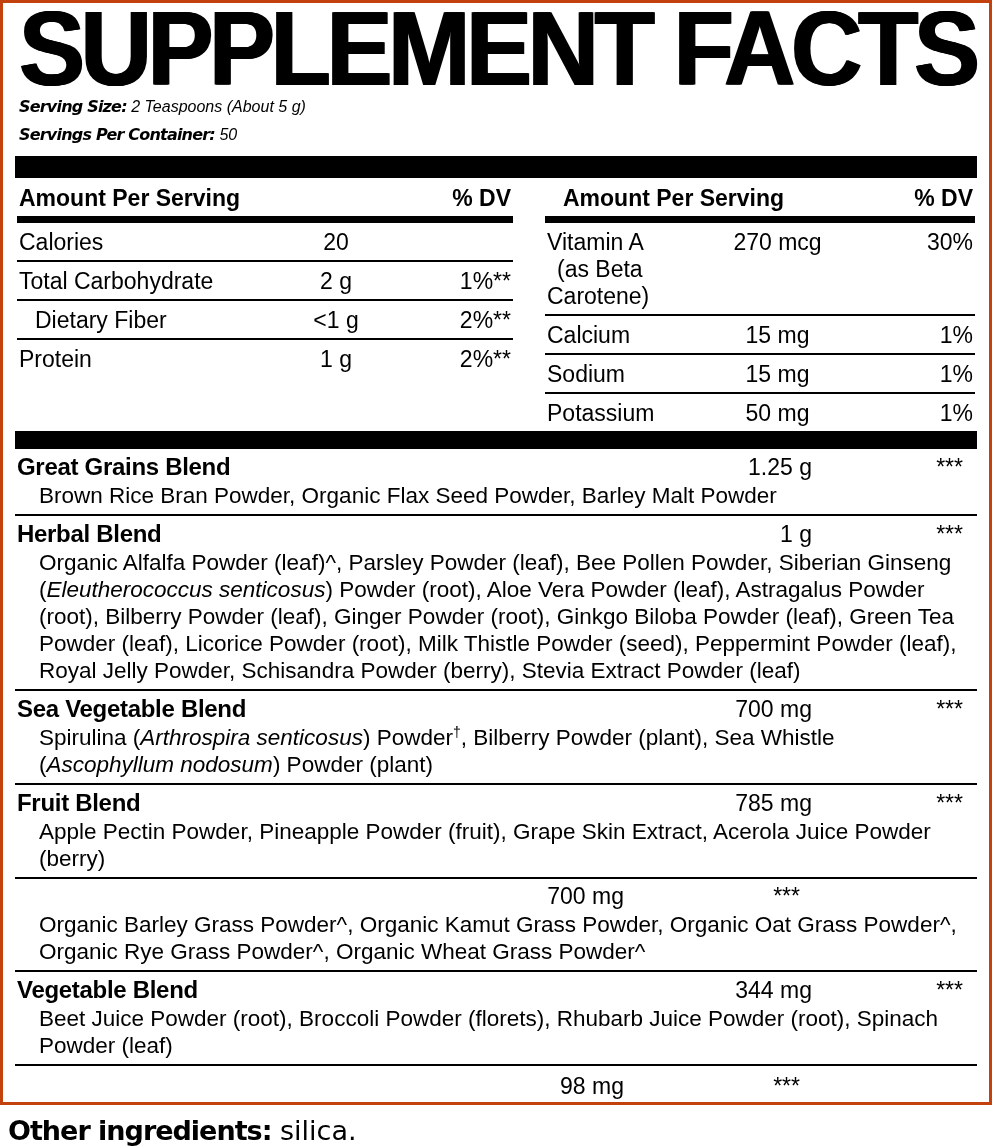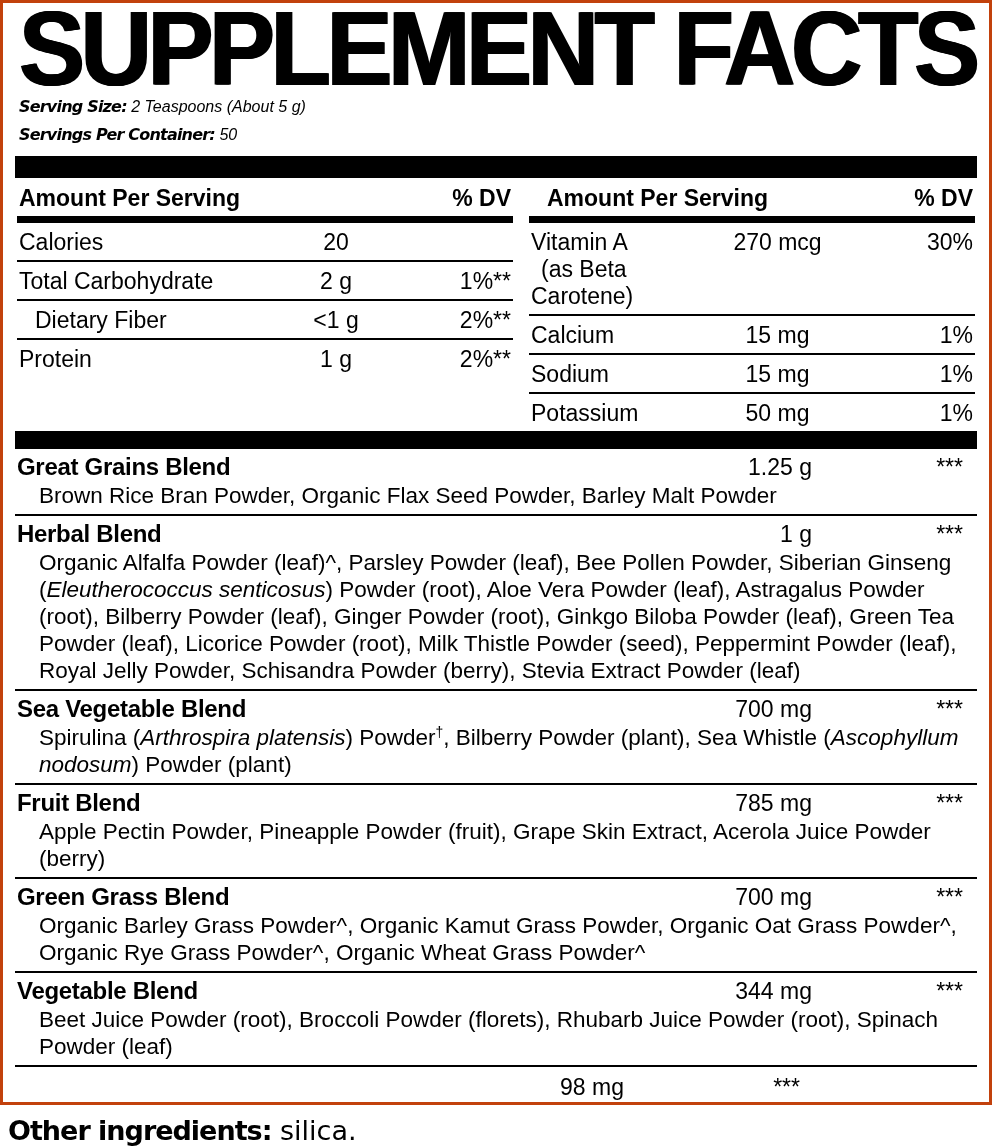--- a/index.html
+++ b/index.html
@@ -12,21 +12,21 @@
   .title{display:inline-block;font-weight:bold;font-size:99px;line-height:80px;
          letter-spacing:-4.5px;transform:scale(1,1.06);transform-origin:left top;
          text-shadow:1px 0 #000,-1px 0 #000;}
   
   .serving-line{font-size:16px;line-height:28px;padding-left:4px;font-style:italic;}
   .b-label{font-family:"DejaVu Sans",sans-serif;font-weight:bold;letter-spacing:-0.8px;}
   
   .bar{background:#000;height:22px;margin-top:7px;}
   .bar.mid{height:18px;margin-top:0;}
   
-  .cols{display:grid;grid-template-columns:496px 1fr;column-gap:16px;padding:0 2px;}
+  .cols{display:grid;grid-template-columns:496px 1fr;column-gap:32px;padding:0 2px;}
   .col-header{display:flex;justify-content:space-between;align-items:flex-end;
               font-weight:bold;font-size:23px;padding:7px 2px 4px;border-bottom:7px solid #000;}
   .col.right .h-amount{padding-left:16px;}
   .nrow{display:grid;grid-template-columns:1fr 150px 100px;font-size:23px;
         padding:6px 2px 4px;border-bottom:2px solid #000;align-items:start;line-height:27px;}
   .col .nrow:last-child{border-bottom:none;}
   .col.right .nrow{grid-template-columns:1fr 215px 88px;}
   .nrow .amt{text-align:center;}
   .nrow .dv{text-align:right;}
   .name-ind{padding-left:16px;}
@@ -147,35 +147,34 @@
       </div>
       <div class="blend-ing"><span>Organic Alfalfa Powder (leaf)^, Parsley Powder (leaf), Bee Pollen Powder, Siberian Ginseng (</span><i>Eleutherococcus senticosus</i><span>) Powder (root), Aloe Vera Powder (leaf), Astragalus Powder (root), Bilberry Powder (leaf), Ginger Powder (root), Ginkgo Biloba Powder (leaf), Green Tea Powder (leaf), Licorice Powder (root), Milk Thistle Powder (seed), Peppermint Powder (leaf), Royal Jelly Powder, Schisandra Powder (berry), Stevia Extract Powder (leaf)</span></div>
     </div>
 
     <div class="blend">
       <div class="blend-head">
         <span class="blend-name">Sea Vegetable Blend</span>
         <span class="blend-amt">700 mg</span>
         <span class="blend-dv">***</span>
       </div>
-      <div class="blend-ing"><span>Spirulina (</span><i>Arthrospira platensis</i><span>) Powder</span><sup>†</sup><span>, Bilberry Powder (plant), Sea Whistle (</span><i>Ascophyllum nodosum</i><span>) Powder (plant)</span></div>
+      <div class="blend-ing"><span>Spirulina (</span><i>Arthrospira senticosus</i><span>) Powder</span><sup>†</sup><span>, Bilberry Powder (plant), Sea Whistle (</span><i>Ascophyllum nodosum</i><span>) Powder (plant)</span></div>
     </div>
 
     <div class="blend">
       <div class="blend-head">
         <span class="blend-name">Fruit Blend</span>
         <span class="blend-amt">785 mg</span>
         <span class="blend-dv">***</span>
       </div>
       <div class="blend-ing"><span>Apple Pectin Powder, Pineapple Powder (fruit), Grape Skin Extract, Acerola Juice Powder (berry)</span></div>
     </div>
 
     <div class="blend">
       <div class="blend-head">
-        <span class="blend-name">Green Grass Blend</span>
         <span class="blend-amt">700 mg</span>
         <span class="blend-dv">***</span>
       </div>
       <div class="blend-ing"><span>Organic Barley Grass Powder^, Organic Kamut Grass Powder, Organic Oat Grass Powder^, Organic Rye Grass Powder^, Organic Wheat Grass Powder^</span></div>
     </div>
 
     <div class="blend">
       <div class="blend-head">
         <span class="blend-name">Vegetable Blend</span>
         <span class="blend-amt">344 mg</span>

